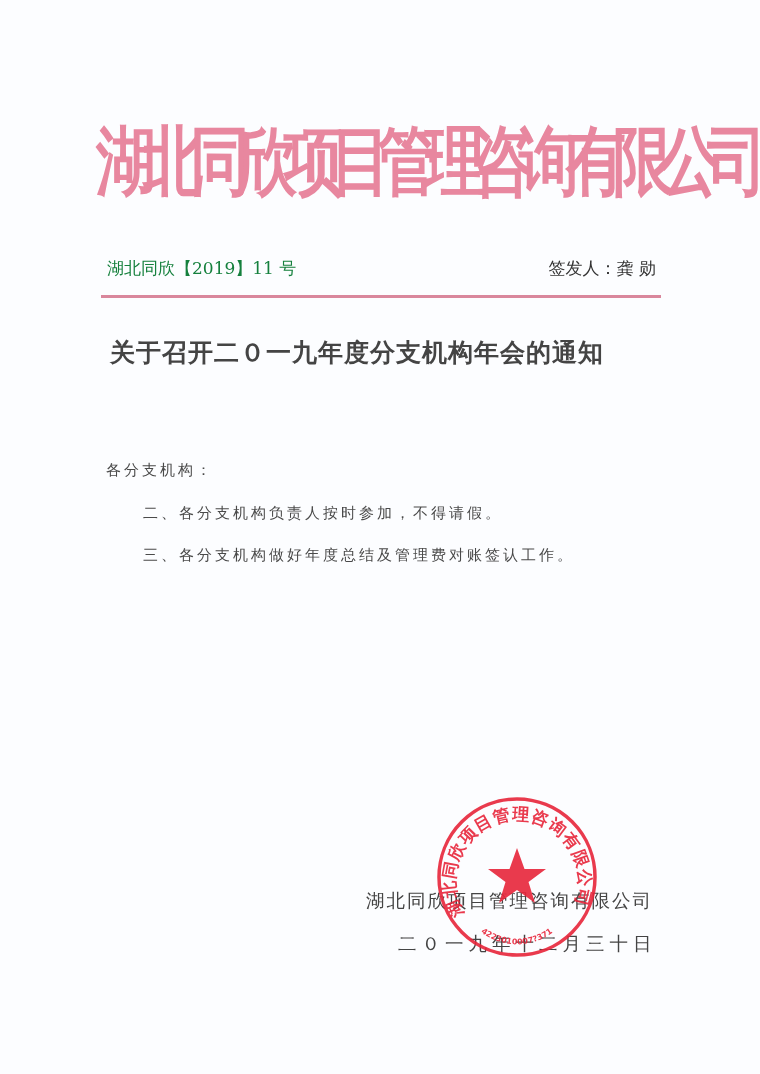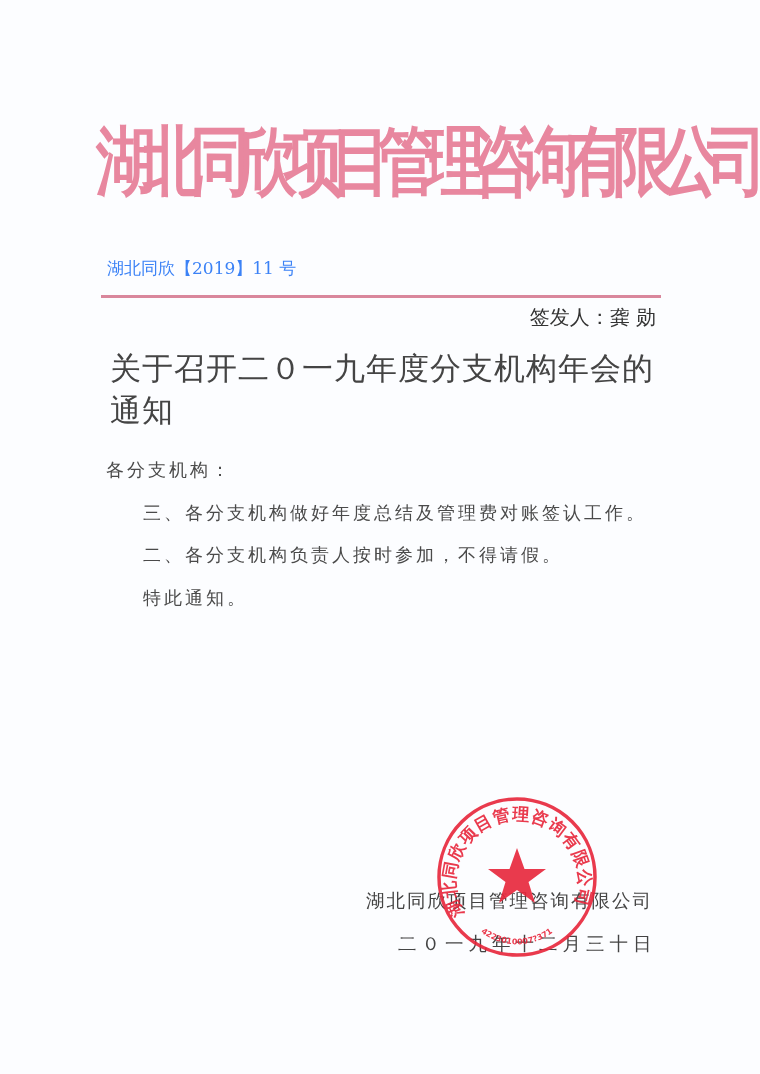--- a/index.html
+++ b/index.html
@@ -14,38 +14,38 @@
     position: absolute; left: 96px; top: 98px; width: 570px; height: 100px;
     font-family: "DejaVu Sans", "Liberation Sans", sans-serif;
     font-weight: bold; font-size: 60px; line-height: 100px;
     color: #e8879f; letter-spacing: -2px;
     display: flex; justify-content: space-between;
     transform: scaleY(1.25); transform-origin: top left;
   }
   .masthead span { display: inline-block; width: 47px; text-align: center; }
   .docnum {
     position: absolute; left: 107px; top: 257px;
-    font-size: 17px; color: #3b82f6;
+    font-size: 17px; color: #15803d;
   }
   .issuer {
     position: absolute; right: 104px; top: 257px;
-    font-size: 20px; color: #333; margin-top: 47px;
+    font-size: 17px; color: #333;
   }
   .redline {
     position: absolute; left: 101px; top: 295px; width: 560px; height: 3px;
     background: #d9879c;
   }
   .doc-title {
-    position: absolute; left: 110px; top: 348px; width: 560px;
-    font-size: 31px; color: #444; letter-spacing: 1px;
-    font-family: "DejaVu Sans", "Liberation Sans", sans-serif; font-weight: normal;
+    position: absolute; left: 110px; top: 336px; width: 560px;
+    font-size: 25px; color: #444; letter-spacing: 1px;
+    font-family: "DejaVu Sans", "Liberation Sans", sans-serif; font-weight: bold;
   }
   .body-text {
     position: absolute; left: 106px; top: 449px; width: 560px;
-    font-size: 18px; line-height: 42.5px; color: #4a4a4a; letter-spacing: 3px;
+    font-size: 15px; line-height: 42.5px; color: #4a4a4a; letter-spacing: 3px;
   }
   .body-text p { margin: 0; }
   .indent { text-indent: 37px; }
   .sig-company {
     position: absolute; left: 366px; top: 888px; font-size: 18.5px; color: #444; letter-spacing: 2px; z-index: 1;
   }
   .sig-date {
     position: absolute; left: 398px; top: 931px; font-size: 18.5px; color: #444; letter-spacing: 5px; z-index: 1;
   }
   .stamp {
@@ -76,23 +76,22 @@
   </div>
 
   <div class="docnum">湖北同欣【2019】11 号</div>
   <div class="issuer">签发人：龚 勋</div>
   <div class="redline"></div>
 
   <div class="doc-title">关于召开二０一九年度分支机构年会的通知</div>
 
   <div class="body-text">
     <p>各分支机构：</p>
+    <p class="indent">二、各分支机构负责人按时参加，不得请假。</p>
     <p class="indent">三、各分支机构做好年度总结及管理费对账签认工作。</p>
-    <p class="indent">二、各分支机构负责人按时参加，不得请假。</p>
-    <p class="indent">特此通知。</p>
   </div>
 
   <div class="sig-company">湖北同欣项目管理咨询有限公司</div>
   <div class="sig-date">二０一九年十二月三十日</div>
 
   <svg class="stamp" viewBox="0 0 162 162">
     <defs>
       <path id="sealArc" d="M 28 118 A 62 62 0 1 1 134 118"></path>
       <path id="serialArc" d="M 36 128 A 60 60 0 0 0 126 128"></path>
     </defs>

